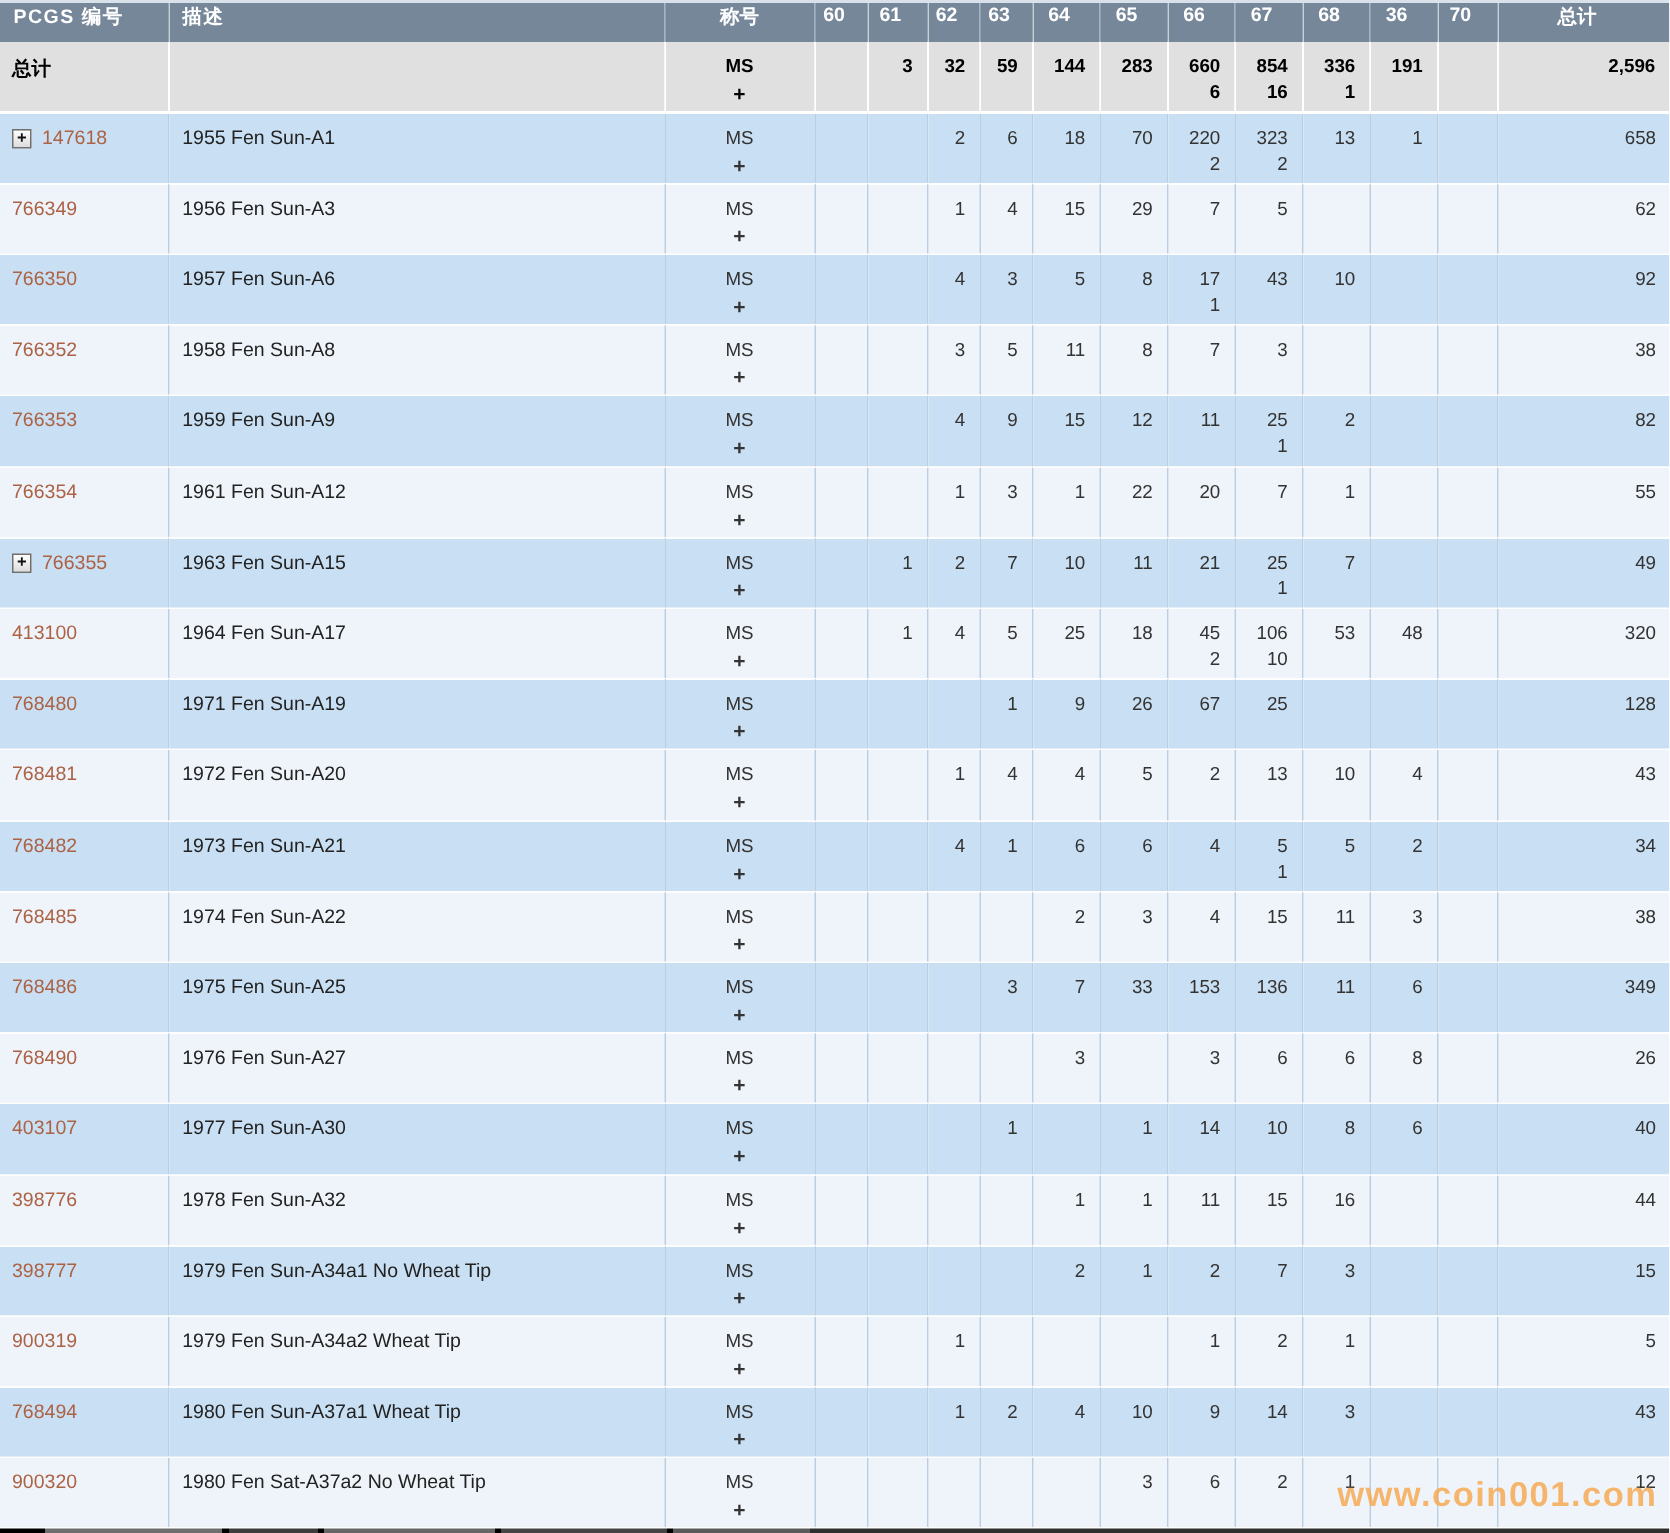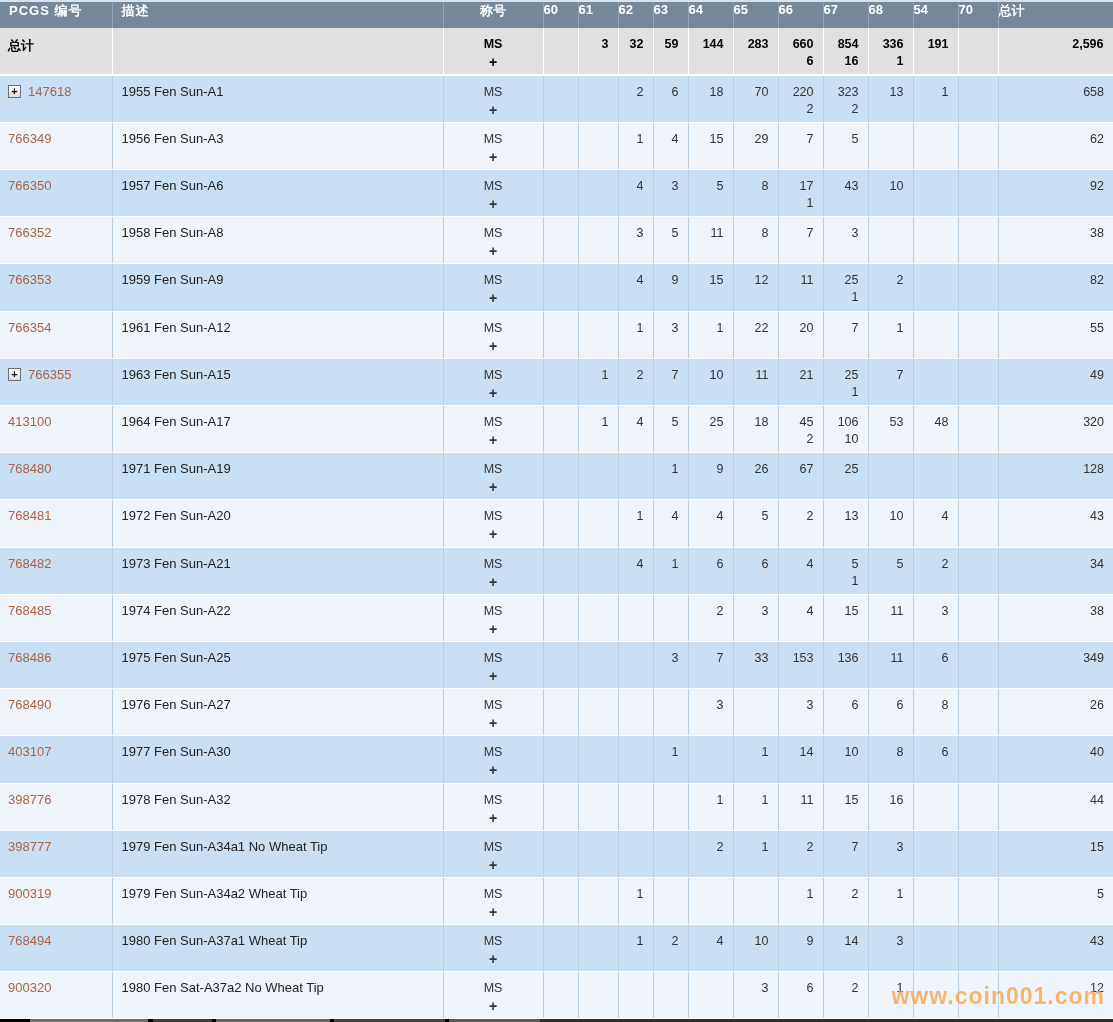--- a/index.html
+++ b/index.html
@@ -17,21 +17,21 @@
   
   thead tr { height:26px; }
   thead th {
     background:#76879a; color:#ffffff; font-weight:bold; font-size:13px;
     vertical-align:middle; border-right:1px solid #93a3b2; padding:0;
     white-space:nowrap;
   }
   thead th:last-child { border-right:none; }
   th.h-left  { text-align:left; padding-left:9px; letter-spacing:1px;margin-top:36px; }
   th.h-center{ text-align:center; }
-  th.h-right { text-align:left; padding-right:9px; }
+  th.h-right { text-align:center; padding-right:9px; }
 
   
   tbody tr { height:47.2px; }
   tbody td { border-right:1px solid #b9cee1; border-bottom:1px solid #fdfdfd; font-size:12.5px; color:#333; }
   tbody td:last-child { border-right:none; }
 
   tr.total-row td {
     background:#e0e0e0; border-right:1px solid #ffffff; border-bottom:2px solid #ffffff;
     color:#000; font-weight:bold;
   }
@@ -99,21 +99,21 @@
         <th class="h-center">称号</th>
         <th class="h-right">60</th>
           <th class="h-right">61</th>
           <th class="h-right">62</th>
           <th class="h-right">63</th>
           <th class="h-right">64</th>
           <th class="h-right">65</th>
           <th class="h-right">66</th>
           <th class="h-right">67</th>
           <th class="h-right">68</th>
-          <th class="h-right">54</th>
+          <th class="h-right">36</th>
           <th class="h-right">70</th>
           <th class="h-right" id="th-total">总计</th>
       </tr>
     </thead>
     <tbody id="table-body">
         <tr class="total-row">
           <td class="c-pcgs">总计</td>
           <td class="c-desc"></td>
           <td class="c-desig">
             <div>MS</div>

